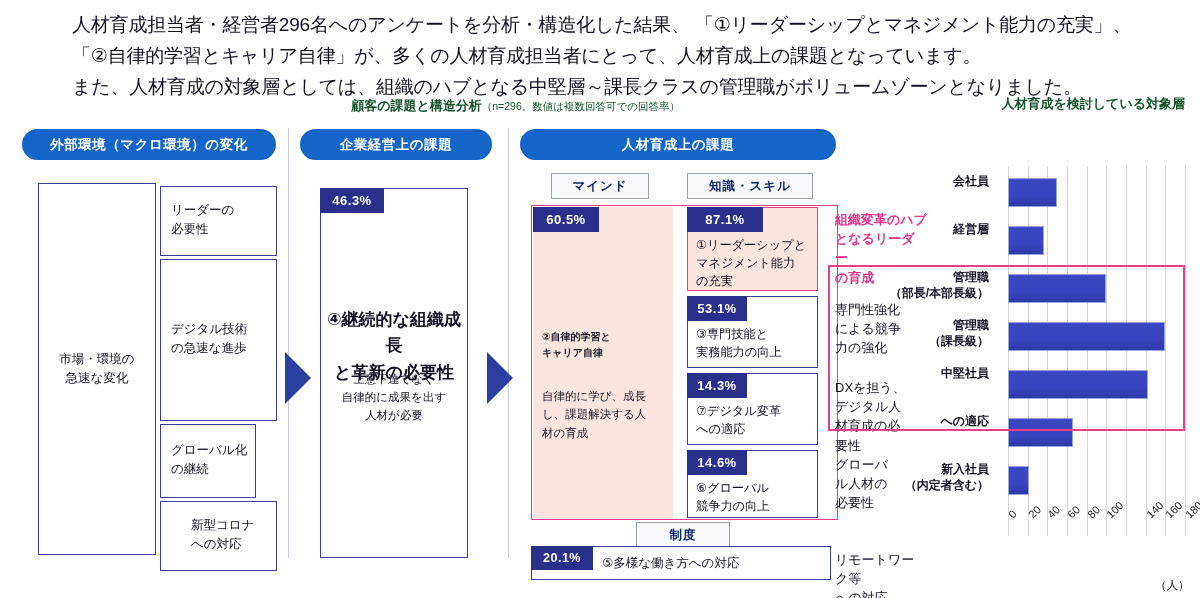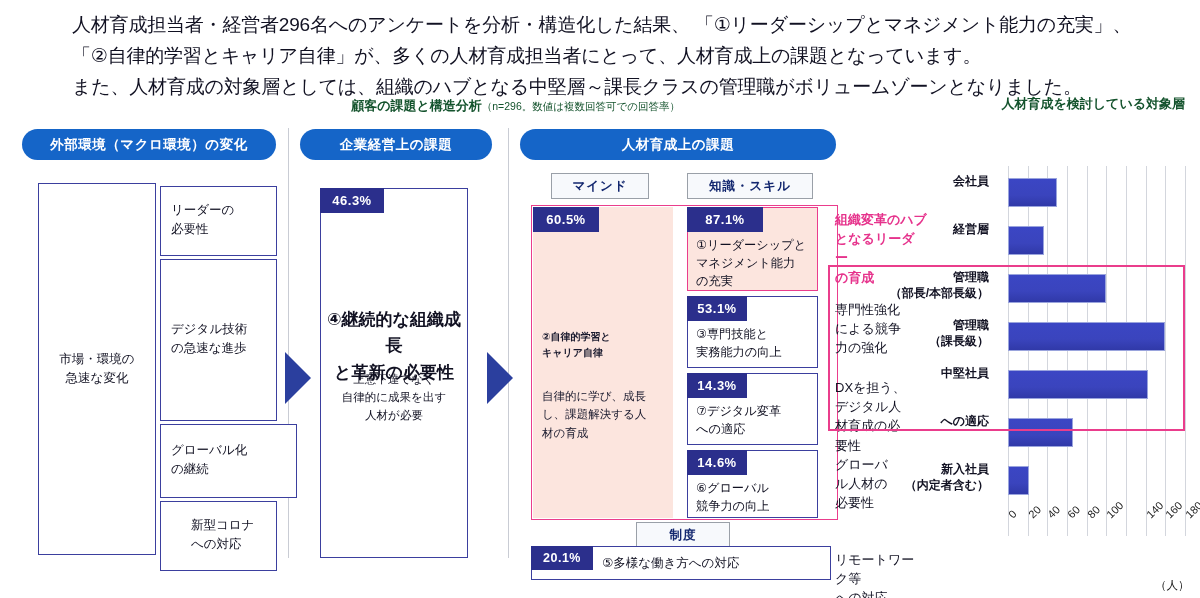--- a/index.html
+++ b/index.html
@@ -81,21 +81,21 @@
   .obox .txt {
     position: absolute;
     left: 10px; right: 6px;
   }
 
   
   #box-market { left: 38px; top: 183px; width: 118px; height: 372px;
                 display: flex; align-items: center; justify-content: center; text-align: center; }
   #box-leader { left: 160px; top: 186px; width: 117px; height: 70px; }
   #box-digital{ left: 160px; top: 259px; width: 117px; height: 162px; }
-  #box-global { left: 160px; top: 424px; width: 137px; height: 74px; }
+  #box-global { left: 160px; top: 424px; width: 96px; height: 74px; }
   #box-corona { left: 160px; top: 501px; width: 117px; height: 70px; }
   #box-leader .txt  { top: 14px; }
   #box-digital .txt { top: 60px; }
   #box-global .txt  { top: 16px; }
   #box-corona .txt  { top: 14px; margin-left: 20px; }
 
   
   #box-mgmt { left: 320px; top: 188px; width: 148px; height: 370px; }
   #box-mgmt .mgmt-main {
     position: absolute; left: 6px; right: 6px; top: 118px;

